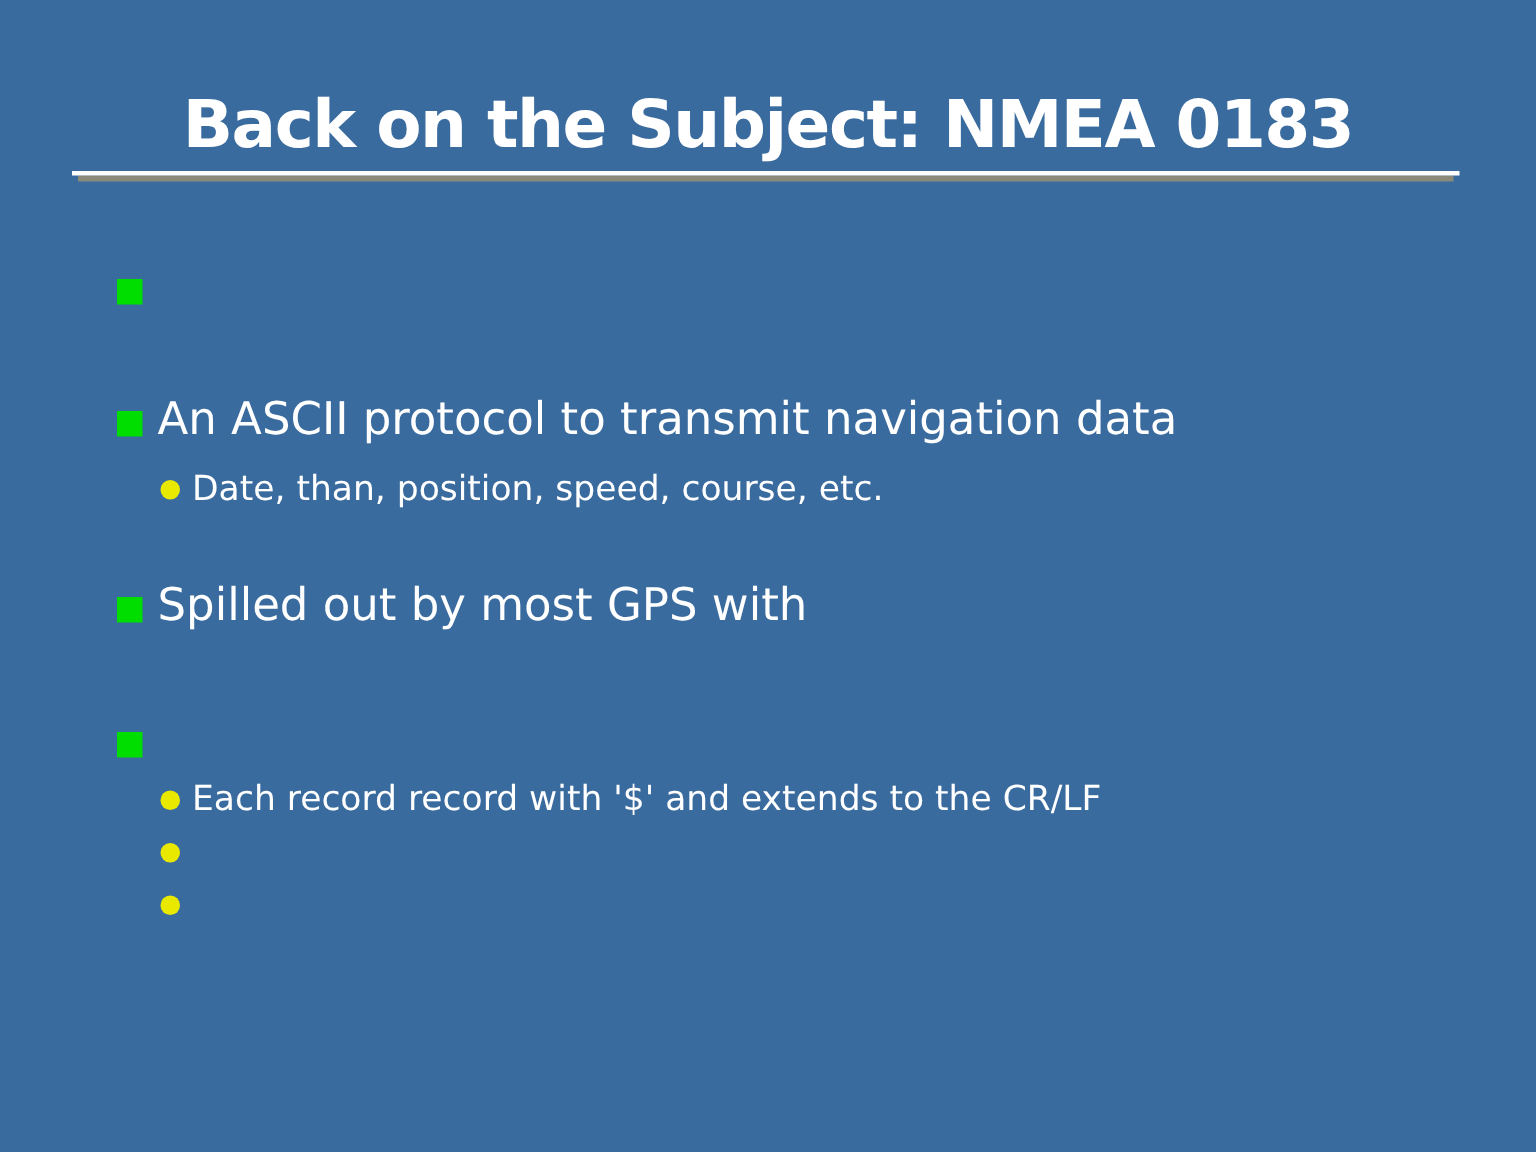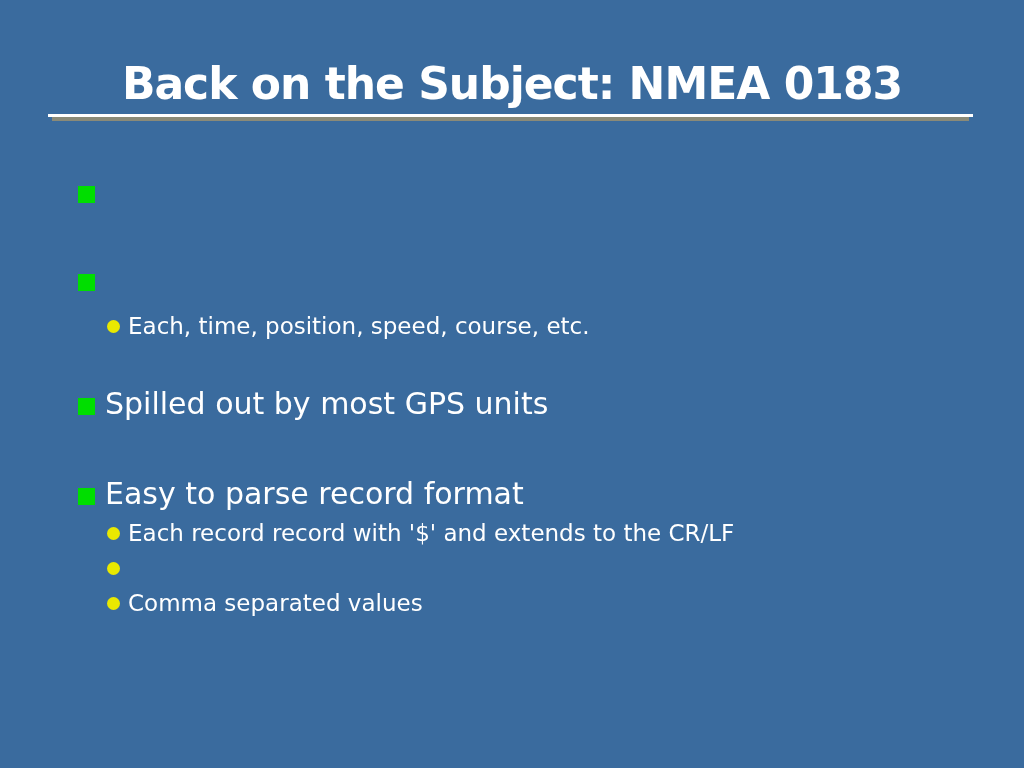--- a/index.html
+++ b/index.html
@@ -96,44 +96,43 @@
 
   <div class="title-underline-shadow" style="background: rgb(138, 138, 120);"></div>
   <div class="title-underline-white" style="background: rgb(255, 255, 255);"></div>
 
   <div class="bullet-row level1 row-1">
     <span class="sq-bullet" style="background: rgb(0, 222, 0);"></span>
   </div>
 
   <div class="bullet-row level1 row-2">
     <span class="sq-bullet" style="background: rgb(0, 222, 0);"></span>
+    <span>An ASCII protocol to transmit navigation data</span>
   </div>
 
   <div class="bullet-row level2 row-3">
     <span class="dot-bullet" style="background: rgb(233, 233, 0);"></span>
-    <span>Each, time, position, speed, course, etc.</span>
+    <span>Date, than, position, speed, course, etc.</span>
   </div>
 
   <div class="bullet-row level1 row-4">
     <span class="sq-bullet" style="background: rgb(0, 222, 0);"></span>
-    <span>Spilled out by most GPS units</span>
+    <span>Spilled out by most GPS with</span>
   </div>
 
   <div class="bullet-row level1 row-5">
     <span class="sq-bullet" style="background: rgb(0, 222, 0);"></span>
-    <span>Easy to parse record format</span>
   </div>
 
   <div class="bullet-row level2 row-6">
     <span class="dot-bullet" style="background: rgb(233, 233, 0);"></span>
     <span>Each record record with '$' and extends to the CR/LF</span>
   </div>
 
   <div class="bullet-row level2 row-7">
     <span class="dot-bullet" style="background: rgb(233, 233, 0);"></span>
   </div>
 
   <div class="bullet-row level2 row-8">
     <span class="dot-bullet" style="background: rgb(233, 233, 0);"></span>
-    <span>Comma separated values</span>
   </div>
 
 </div>
 
 </body></html>

